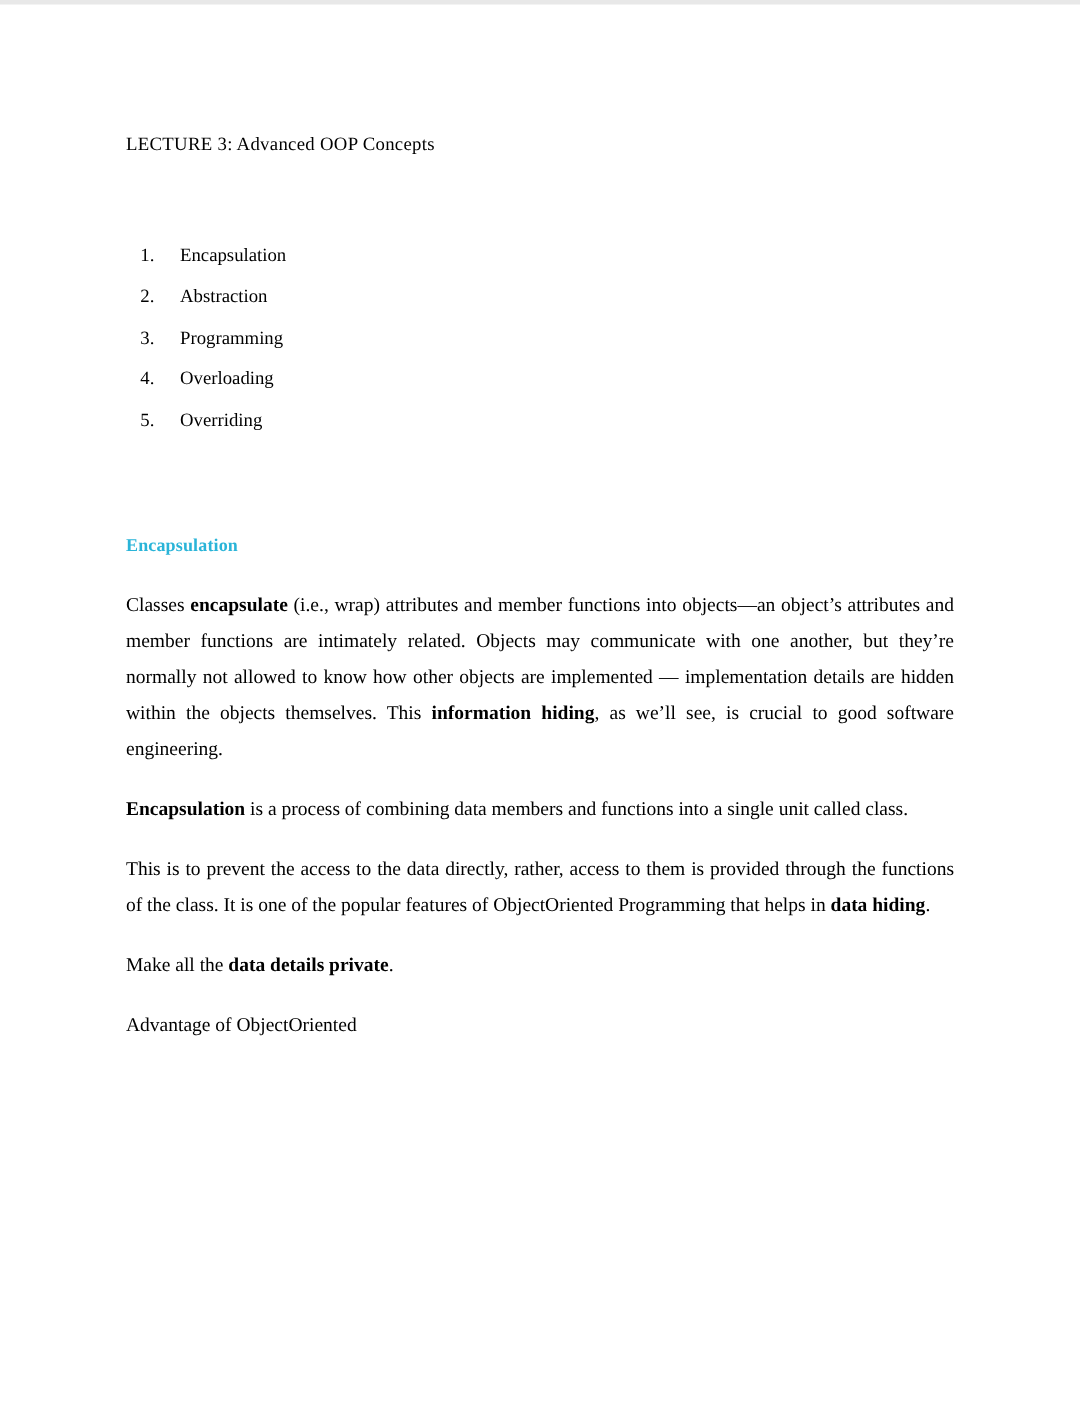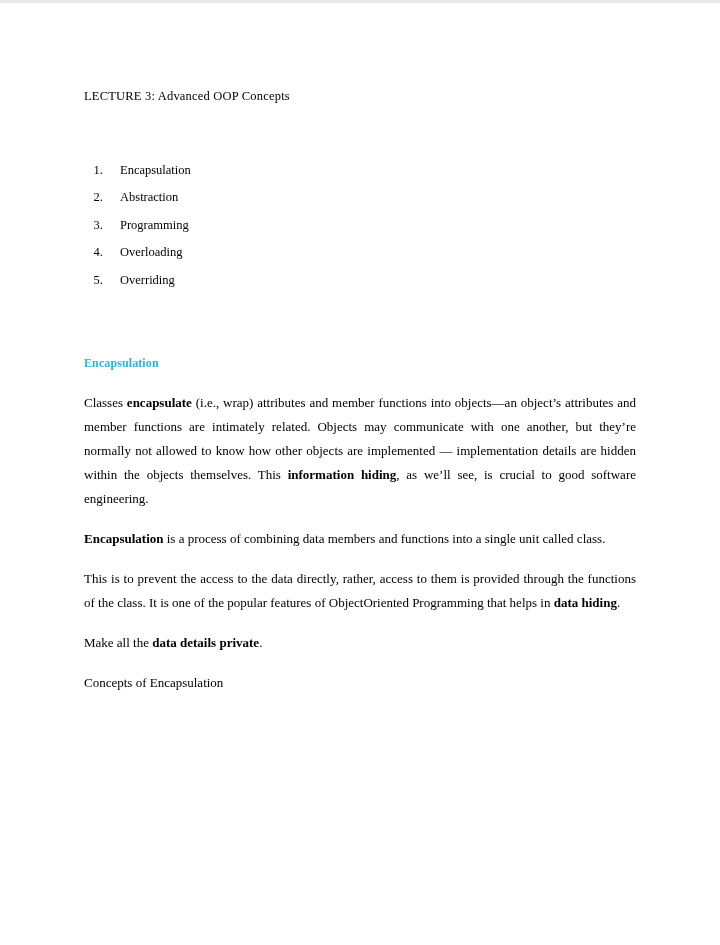--- a/index.html
+++ b/index.html
@@ -91,18 +91,18 @@
         <li>Overriding</li>
       </ol>
 
     <div class="section-heading">Encapsulation</div>
 
     <div>
         <p class="body first"><span>Classes </span><span class="b">encapsulate</span><span> (i.e., wrap) attributes and member functions into objects—an object’s attributes and member functions are intimately related. Objects may communicate with one another, but they’re normally not allowed to know how other objects are implemented — implementation details are hidden within the objects themselves. This </span><span class="b">information hiding</span><span>, as we’ll see, is crucial to good software engineering.</span></p>
         <p class="body"><span class="b">Encapsulation</span><span> is a process of combining data members and functions into a single unit called class.</span></p>
         <p class="body"><span>This is to prevent the access to the data directly, rather, access to them is provided through the functions of the class. It is one of the popular features of ObjectOriented Programming that helps in </span><span class="b">data hiding</span><span>.</span></p>
         <p class="body"><span>Make all the </span><span class="b">data details private</span><span>.</span></p>
-        <p class="body"><span>Concepts of Encapsulation</span></p>
+        <p class="body"><span>Advantage of ObjectOriented</span></p>
       </div>
 
   </div>
 
 </div>
 
 </body></html>

